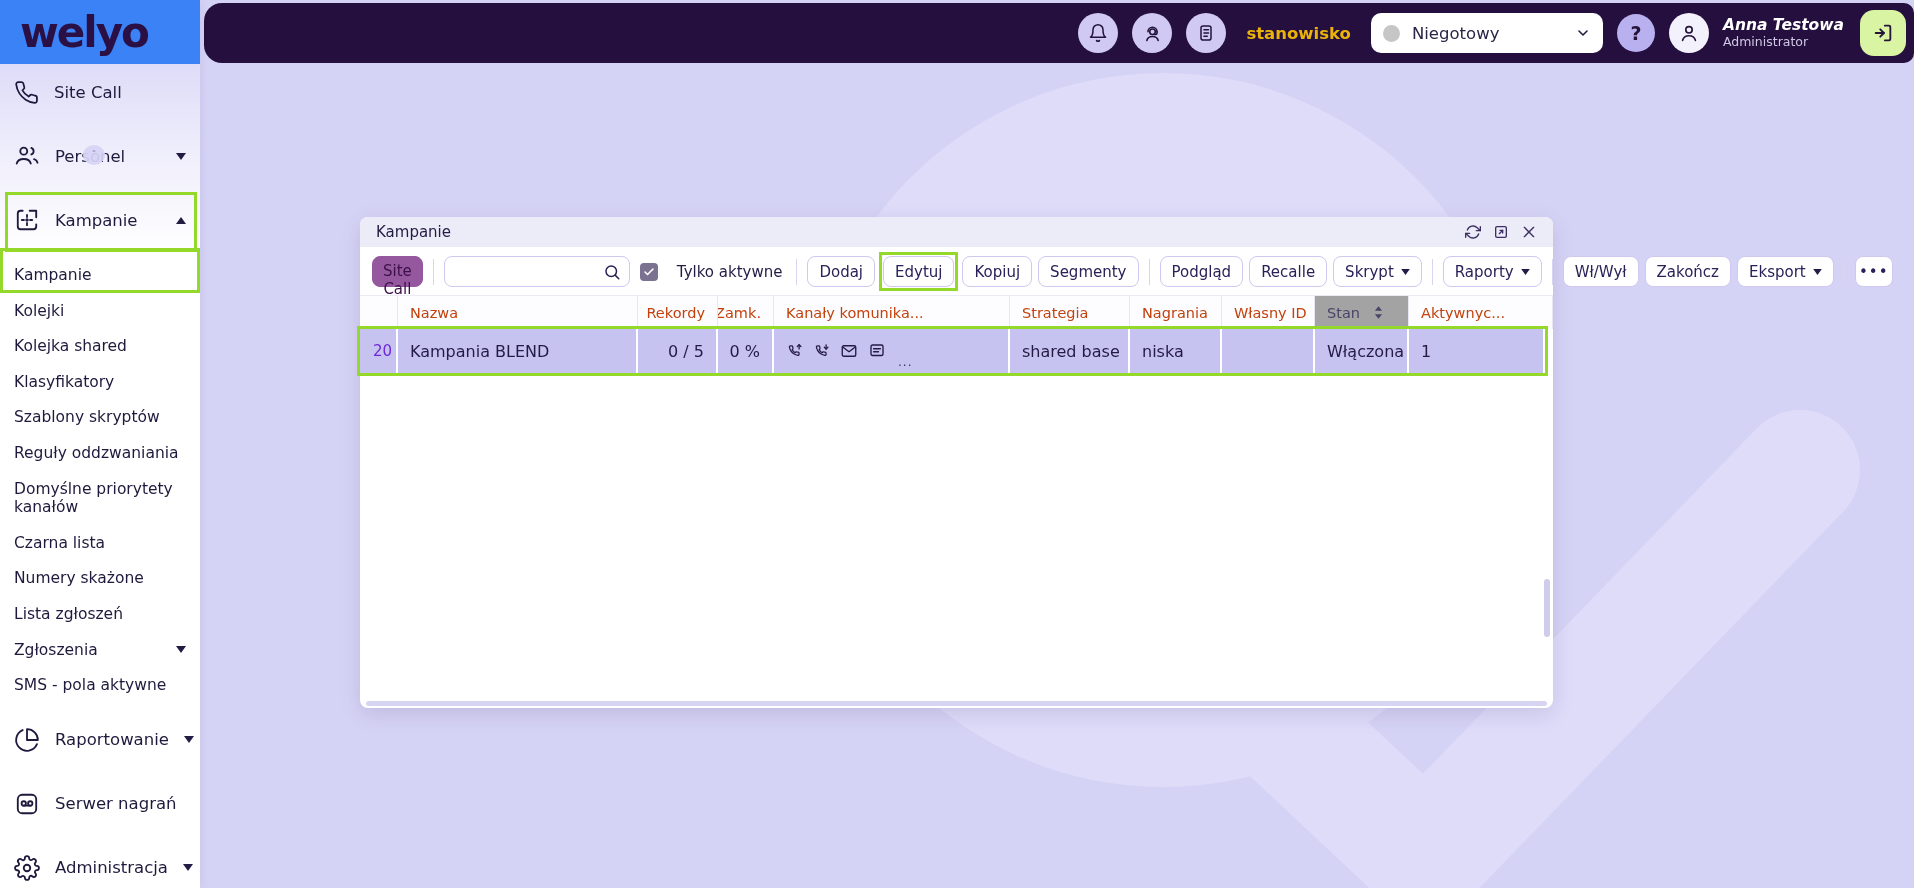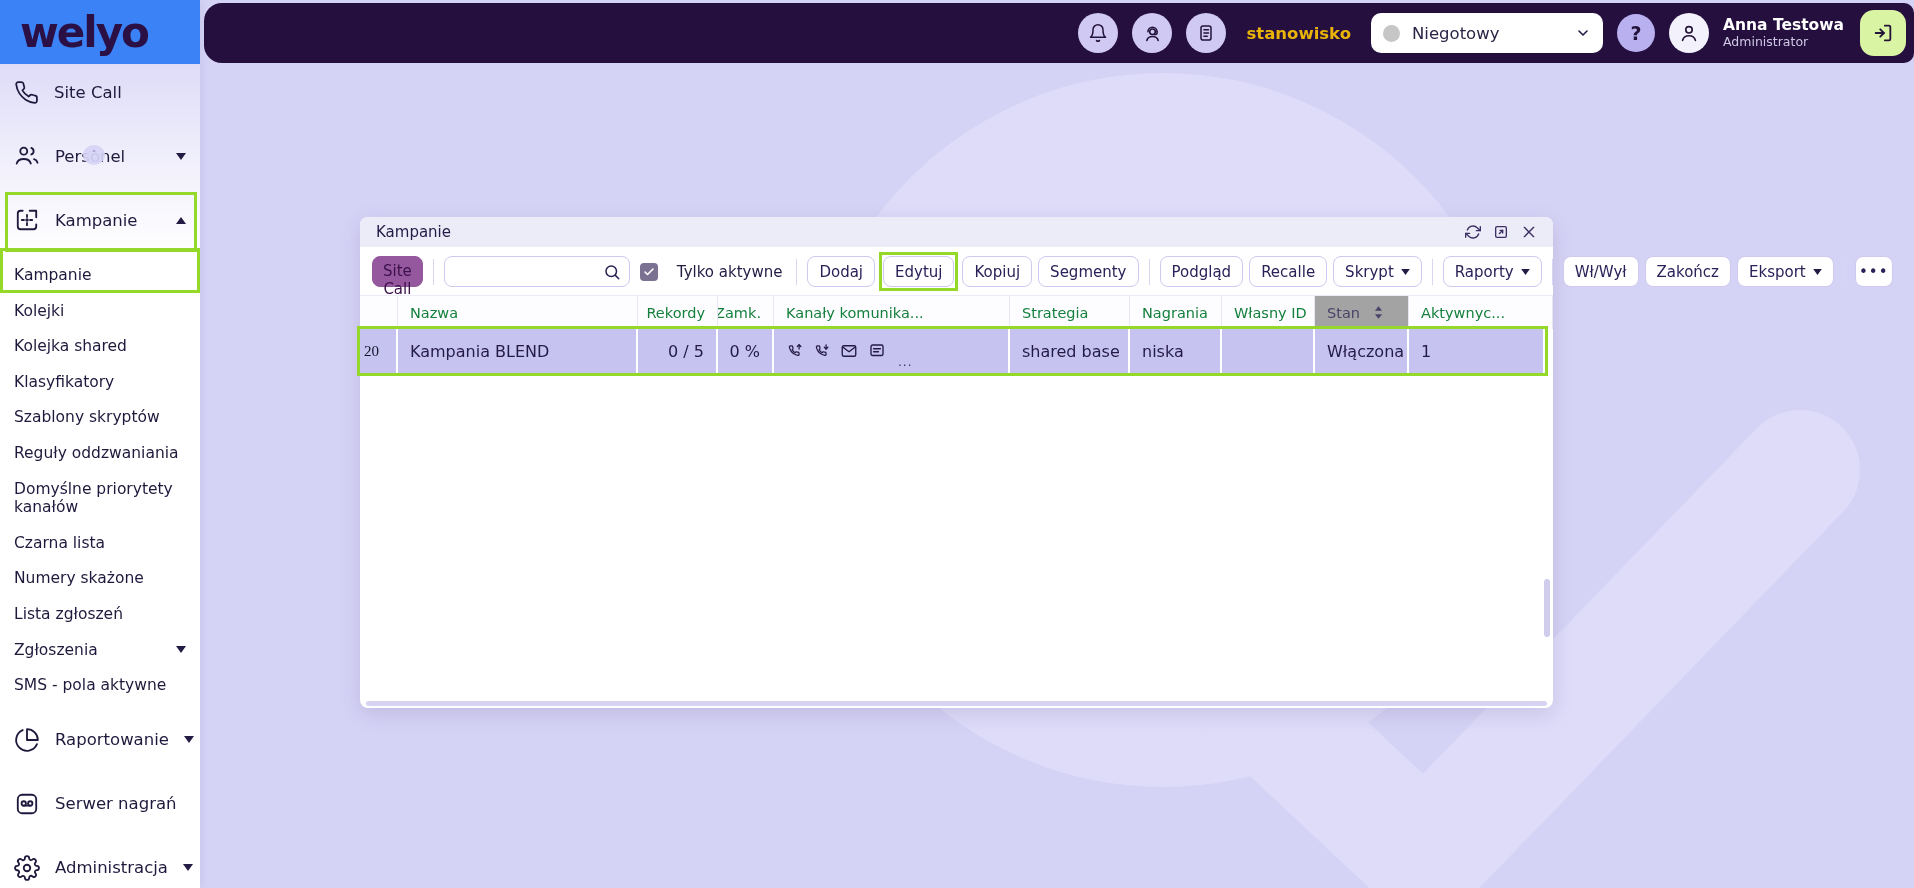--- a/index.html
+++ b/index.html
@@ -72,21 +72,21 @@
   .status-caret{margin-left:auto;display:flex;color:#241b45;}
   .help-circle{
     width:38px;height:38px;border-radius:50%;background:#b9b0f0;color:#241439;
     display:flex;align-items:center;justify-content:center;font-weight:700;font-size:19px;cursor:pointer;
   }
   .avatar-circle{
     width:40px;height:40px;border-radius:50%;background:#f3f1fc;color:#241439;
     display:flex;align-items:center;justify-content:center;cursor:pointer;
   }
   .userblock{line-height:1.15;margin-right:2px;}
-  .username{font-weight:700;font-size:15.5px;color:#fff;}
+  .username{font-weight:700;font-size:15.5px;color:#fff;font-style:italic;}
   .userrole{font-size:12.5px;color:#cfc8e4;}
   .logout-circle{
     width:46px;height:46px;border-radius:14px;background:#d9f4a2;color:#241439;
     display:flex;align-items:center;justify-content:center;cursor:pointer;
   }
 
   
   .panel{
     position:absolute;left:360px;top:217px;width:1193px;height:491px;background:#fff;
     border-radius:8px;box-shadow:0 6px 22px rgba(40,20,90,.12);z-index:3;
@@ -127,34 +127,34 @@
   }
   .checklabel{font-size:15px;color:#241b45;white-space:nowrap;}
   .ann-wrap{border:3px solid #94d829;padding:1px;display:inline-flex;margin:-4px -2px;}
   .btn-more{width:38px;justify-content:center;letter-spacing:1px;padding:5px 6px;}
   .dd-caret{display:flex;color:#241b45;}
 
   
   .tablewrap{position:relative;flex:1;border-top:1px solid #eceaf6;}
   .grid{display:grid;grid-template-columns:38px 240px 80px 56px 236px 120px 92px 93px 94px 1fr;}
   .ghead .cell{
-    height:33px;font-size:14.5px;color:#15803d;display:flex;align-items:center;
+    height:33px;font-size:14.5px;color:#c2410c;display:flex;align-items:center;
     padding:0 12px;border-right:1px solid #e8e6f5;background:#fdfdff;box-sizing:border-box;
     white-space:nowrap;overflow:hidden;
   }
   .ghead .cell.r{justify-content:flex-end;}
   .ghead .cell.sorted{background:#a3a3a3;color:#4a4468;}
   .sort-ic{margin-left:14px;display:flex;color:#4a4468;}
   .grid-row{outline:3px solid #94d829;margin-right:8px;position:relative;z-index:1;cursor:pointer;}
   .grid-row .cell{
     height:44px;background:#c6c3f1;border-right:2px solid #fff;display:flex;align-items:center;
     padding:0 12px;font-size:16px;color:#241b45;box-sizing:border-box;white-space:nowrap;overflow:hidden;
   }
   .grid-row .cell.r{justify-content:flex-end;}
-  .grid-row .cell.num{color:#0f172a;font-size:15px;justify-content:flex-end;padding-right:17px;font-family:Liberation Serif, serif;}
+  .grid-row .cell.num{color:#6d28d9;font-size:15px;justify-content:flex-end;padding-right:4px;}
   .channels{gap:10px;}
   .chan-ic{display:flex;position:relative;color:#241b45;}
   .chan-more{align-self:flex-end;font-size:12px;color:#3a3362;margin-bottom:4px;margin-left:2px;letter-spacing:1px;}
   .vscroll-thumb{position:absolute;right:3px;top:283px;width:6px;height:58px;background:#cfccec;border-radius:3px;cursor:pointer;}
   .hscroll-track{position:absolute;left:6px;right:6px;bottom:2px;height:5px;background:#d7d4f2;border-radius:3px;cursor:pointer;}
   .ic{display:flex;}
 </style>
 </head>
 <body>
 

